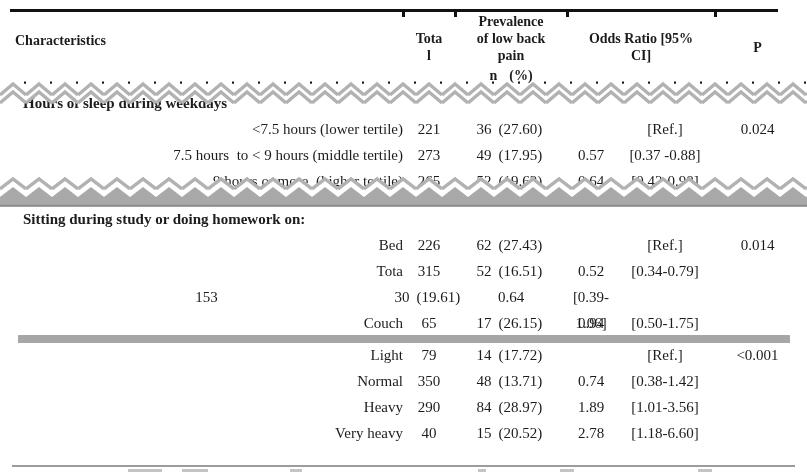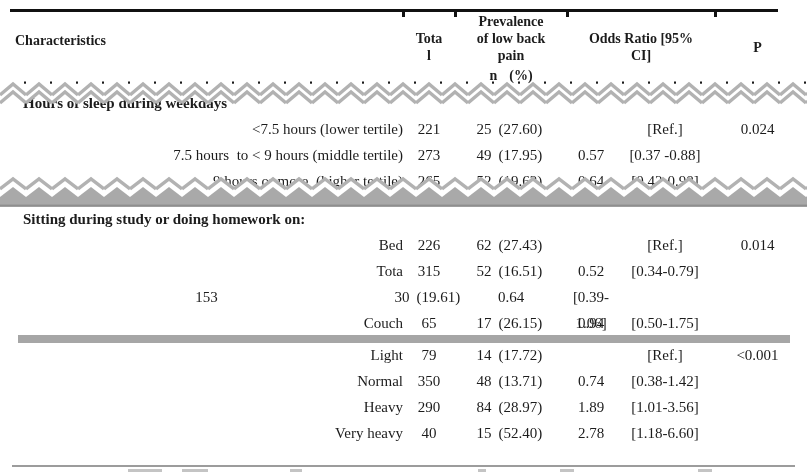--- a/index.html
+++ b/index.html
@@ -84,21 +84,21 @@
   </div>
   <div class="h h-p">P</div>
 
   <div id="sections">
       <div class="section sec0">
         <div class="row title">Hours of sleep during weekdays</div>
         <div class="row">
           <div class="c c-label">&lt;7.5 hours (lower tertile)</div>
           <div class="c">221</div>
           <div class="c npct">
-            <div class="n">25</div>
+            <div class="n">36</div>
             <div class="pct">(27.60)</div>
           </div>
           <div class="c"></div>
           <div class="c">[Ref.]</div>
           <div class="c">0.024</div>
         </div>
         <div class="row">
           <div class="c c-label">7.5 hours  to &lt; 9 hours (middle tertile)</div>
           <div class="c">273</div>
           <div class="c npct">
@@ -199,21 +199,21 @@
           </div>
           <div class="c">1.89</div>
           <div class="c">[1.01-3.56]</div>
           <div class="c"></div>
         </div>
         <div class="row">
           <div class="c c-label">Very heavy</div>
           <div class="c">40</div>
           <div class="c npct">
             <div class="n">15</div>
-            <div class="pct">(52.40)</div>
+            <div class="pct">(20.52)</div>
           </div>
           <div class="c">2.78</div>
           <div class="c">[1.18-6.60]</div>
           <div class="c"></div>
         </div>
       </div>
     </div>
 
   <svg class="band" style="top:76px" width="807" height="30">
     <defs>

